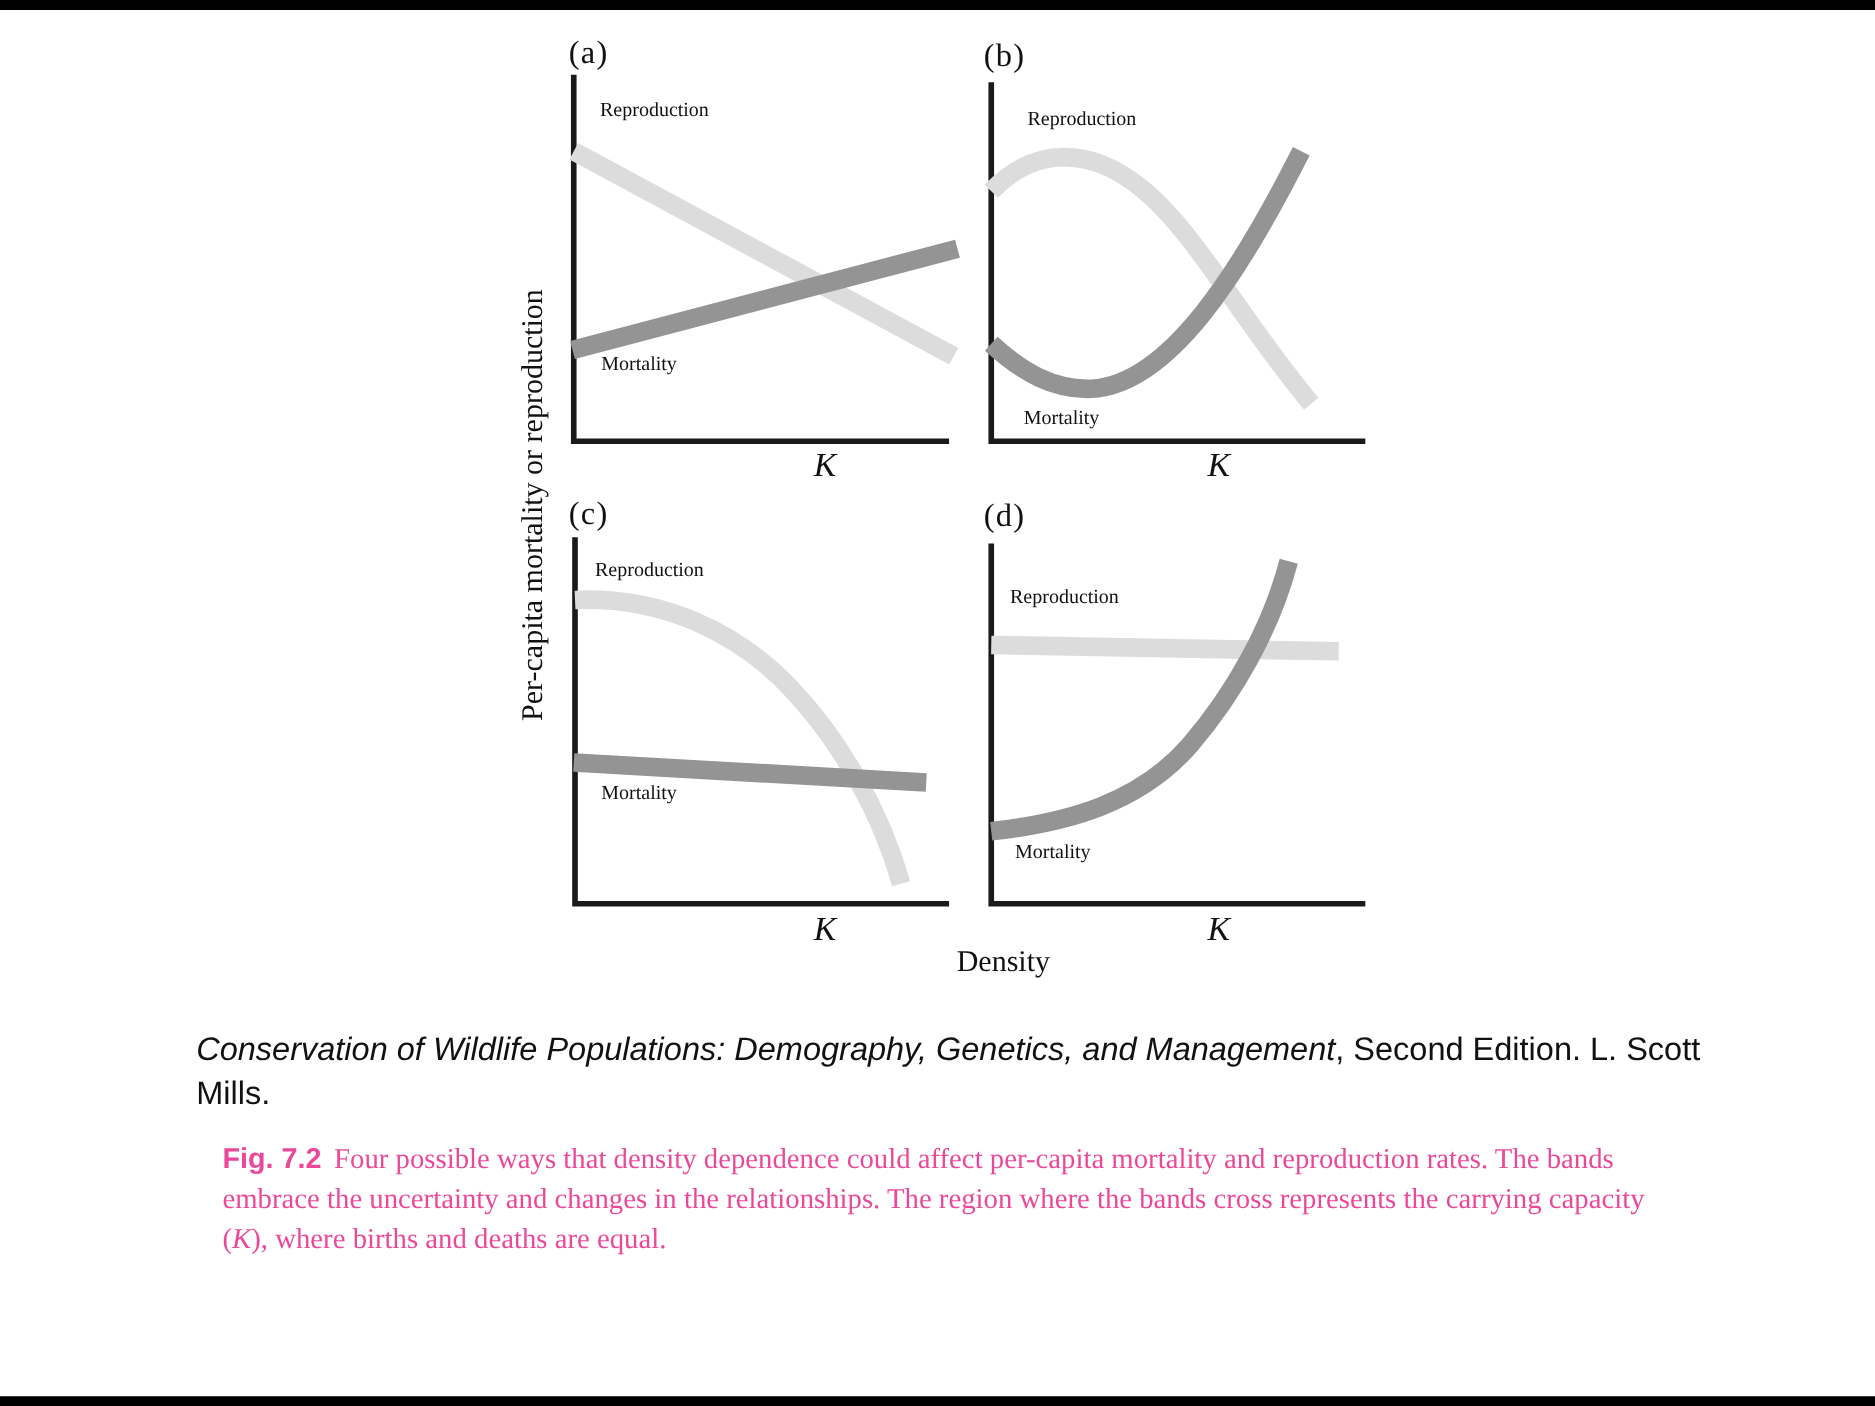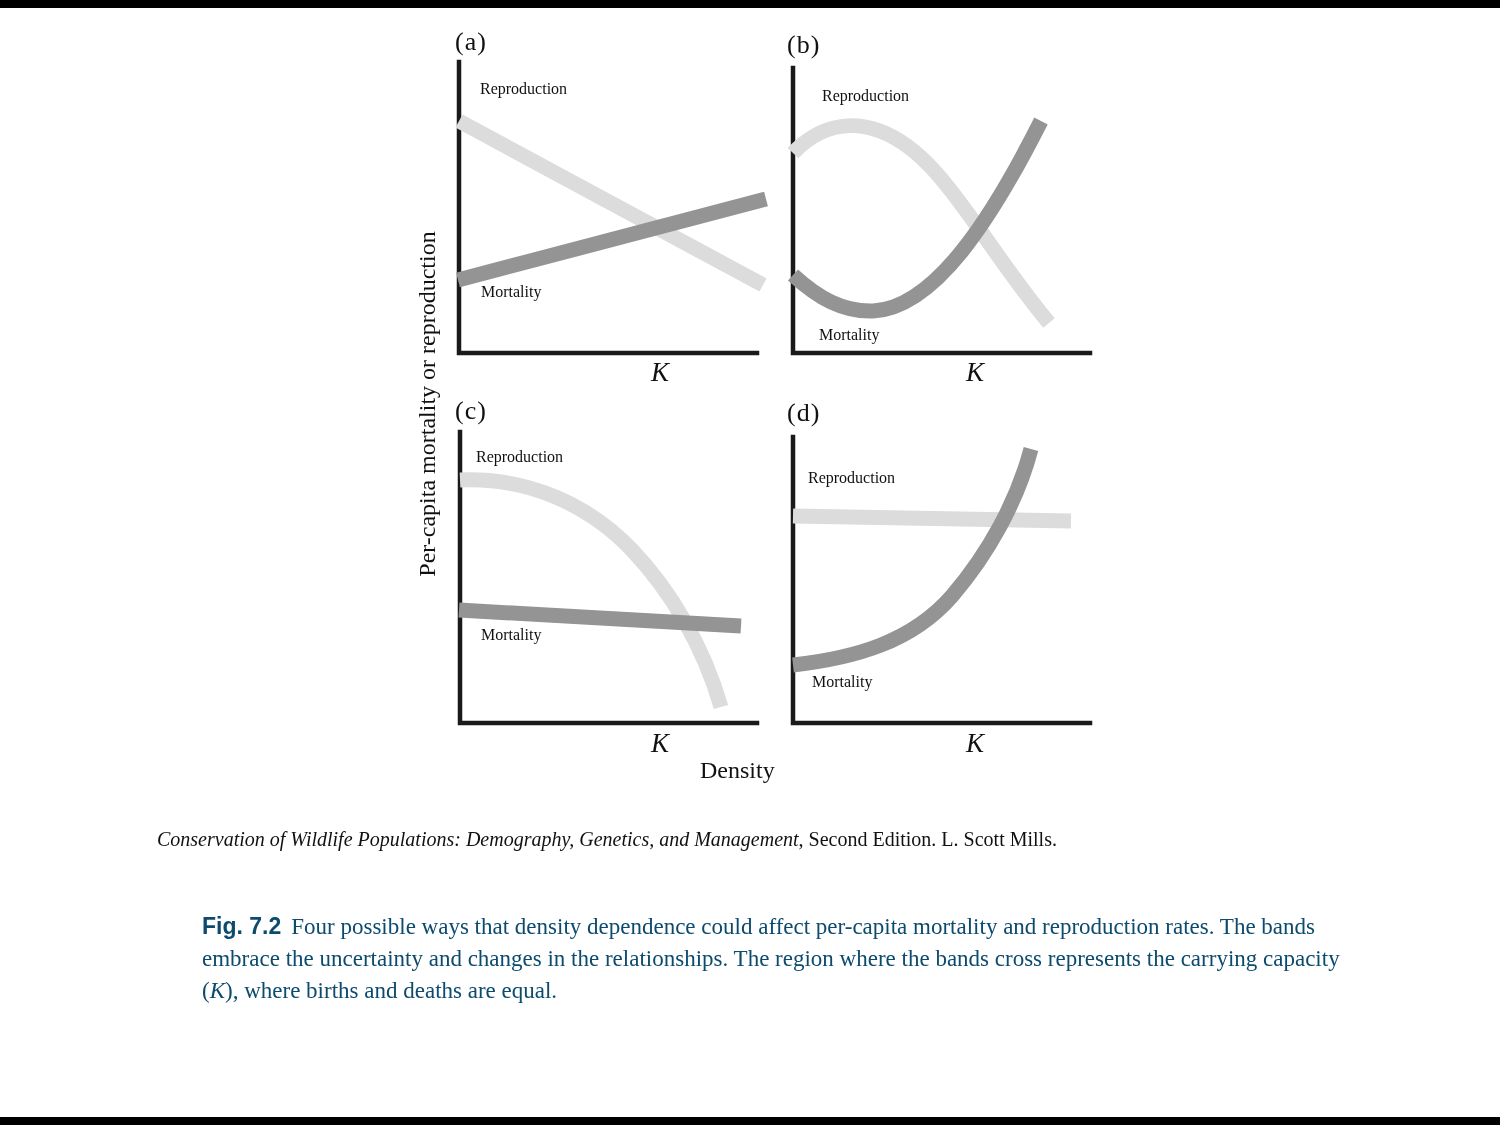--- a/index.html
+++ b/index.html
@@ -20,32 +20,32 @@
   .abs { position:absolute; white-space:nowrap; }
   .panel-tag   { font-size:26px; letter-spacing:1px; }
   .curve-label { font-size:16px; }
   .k-label     { font-style:italic; font-size:27px; width:30px; text-align:center; }
   .axis-title  { font-size:24px; }
   .y-title-anchor { position:absolute; left:427px; top:404px; width:0; height:0; }
   .y-title-anchor span {
     display:inline-block; white-space:nowrap;
     transform:translate(-50%,-50%) rotate(-90deg); font-size:24px;
   }
-  .density-label { left:700px; top:757px; width:140px; text-align:left; }
+  .density-label { left:700px; top:757px; width:140px; text-align:right; }
 
   .citation {
     position:absolute; left:157px; top:822px; width:1230px;
-    font-family:Liberation Serif, serif; font-size:20px; line-height:35px;
+    font-family:Liberation Sans, sans-serif; font-size:26px; line-height:35px;
     color:#111111; white-space:normal;
   }
   .citation .title-it { font-style:italic; }
 
   .caption {
     position:absolute; left:178px; top:910px; width:1150px;
-    font-size:23px; line-height:32px; color:#0c4a6e;margin-left:24px;
+    font-size:23px; line-height:32px; color:#ec4899;
   }
   .caption .fig-label {
     font-family:"Liberation Sans", sans-serif; font-weight:bold; font-size:23px;
     padding-right:10px;
   }
   .caption .k-it { font-style:italic; }
 </style>
 </head>
 <body>
 

